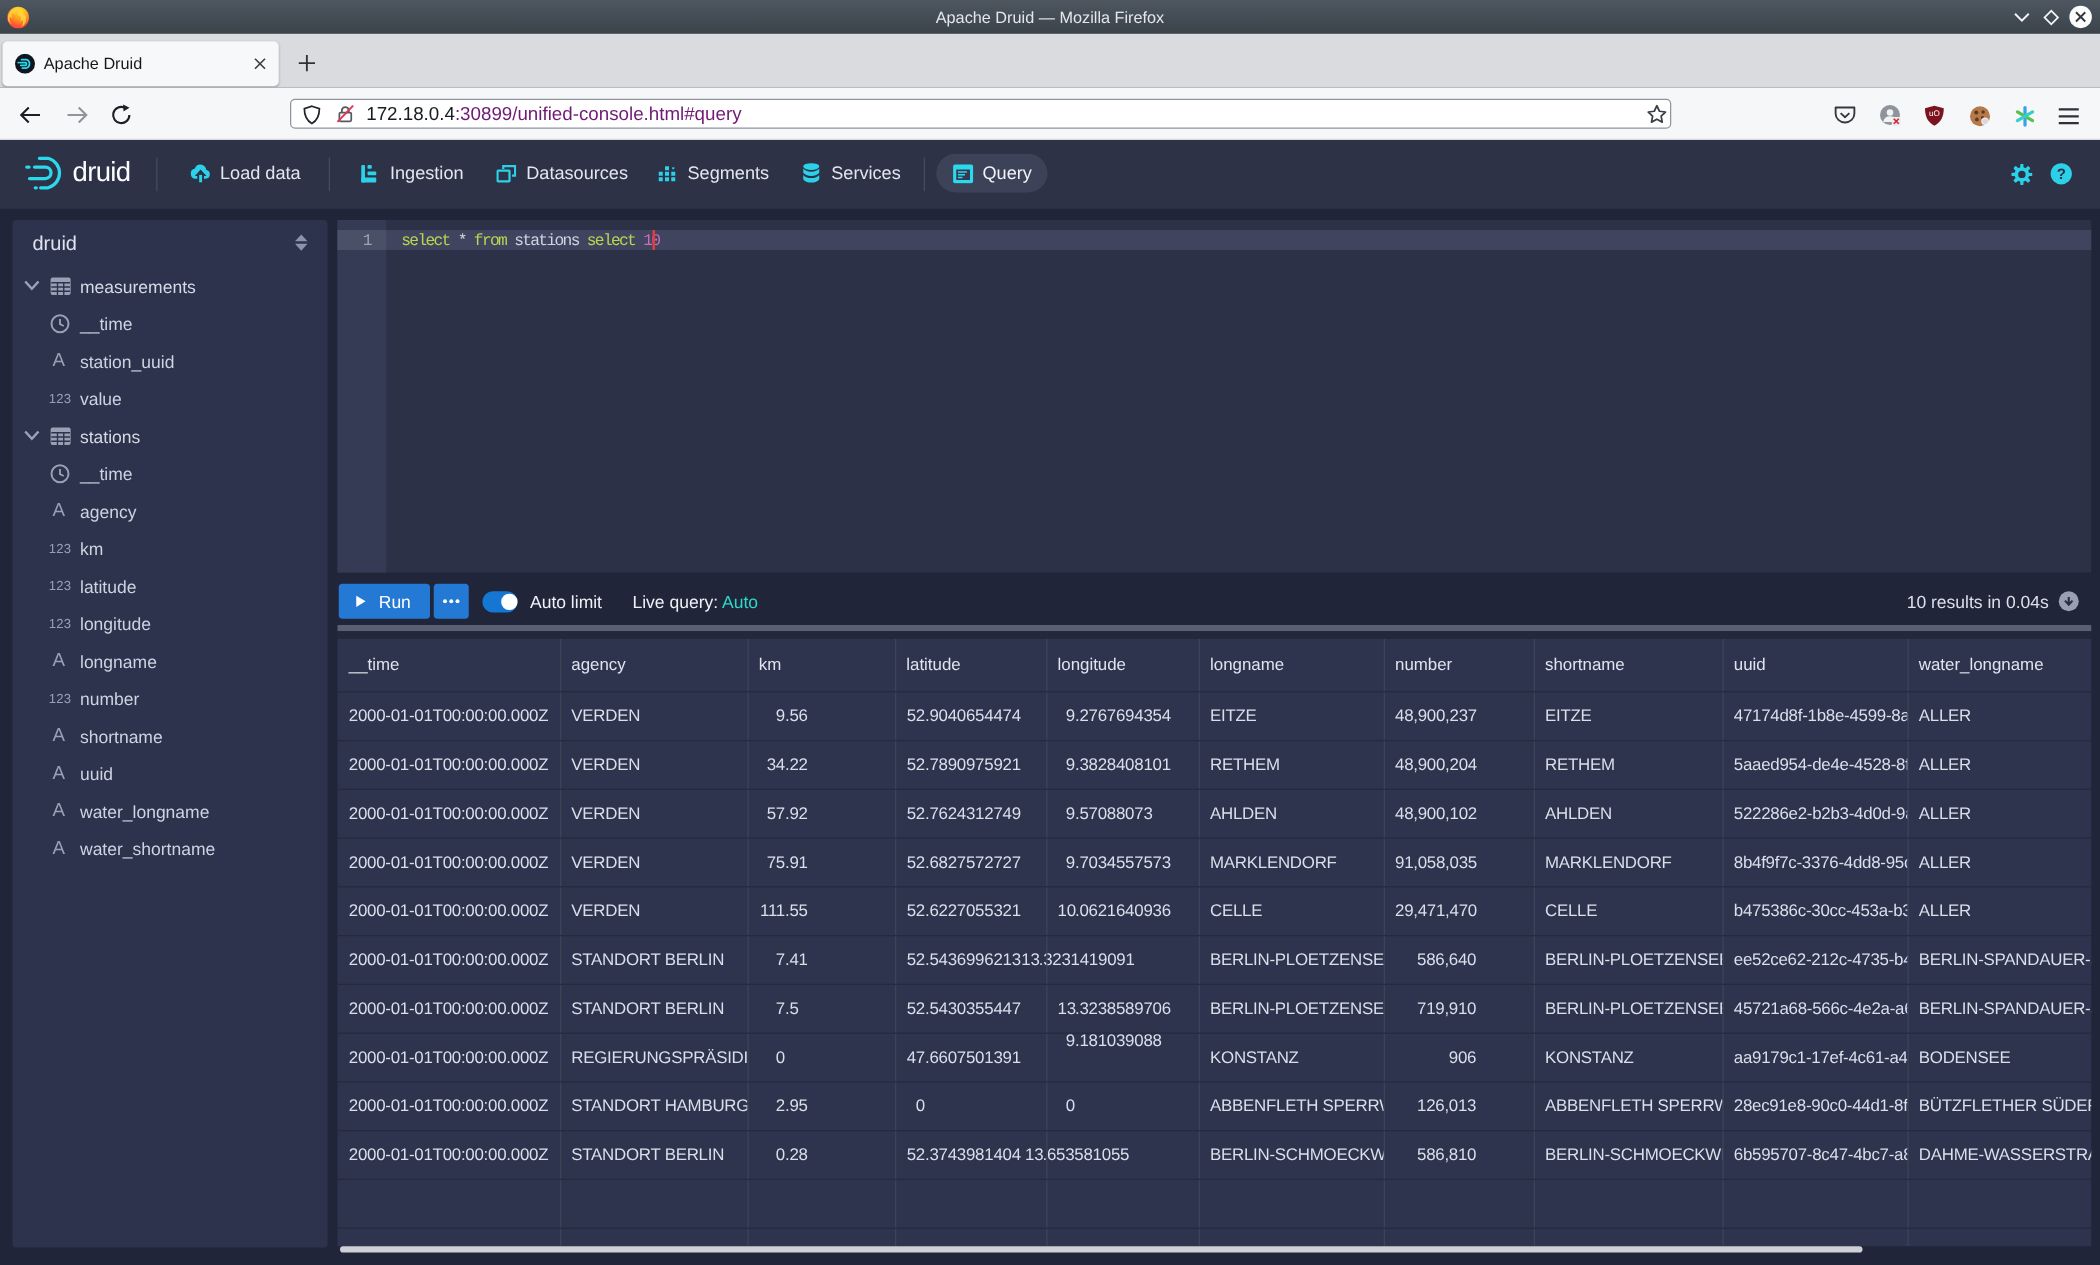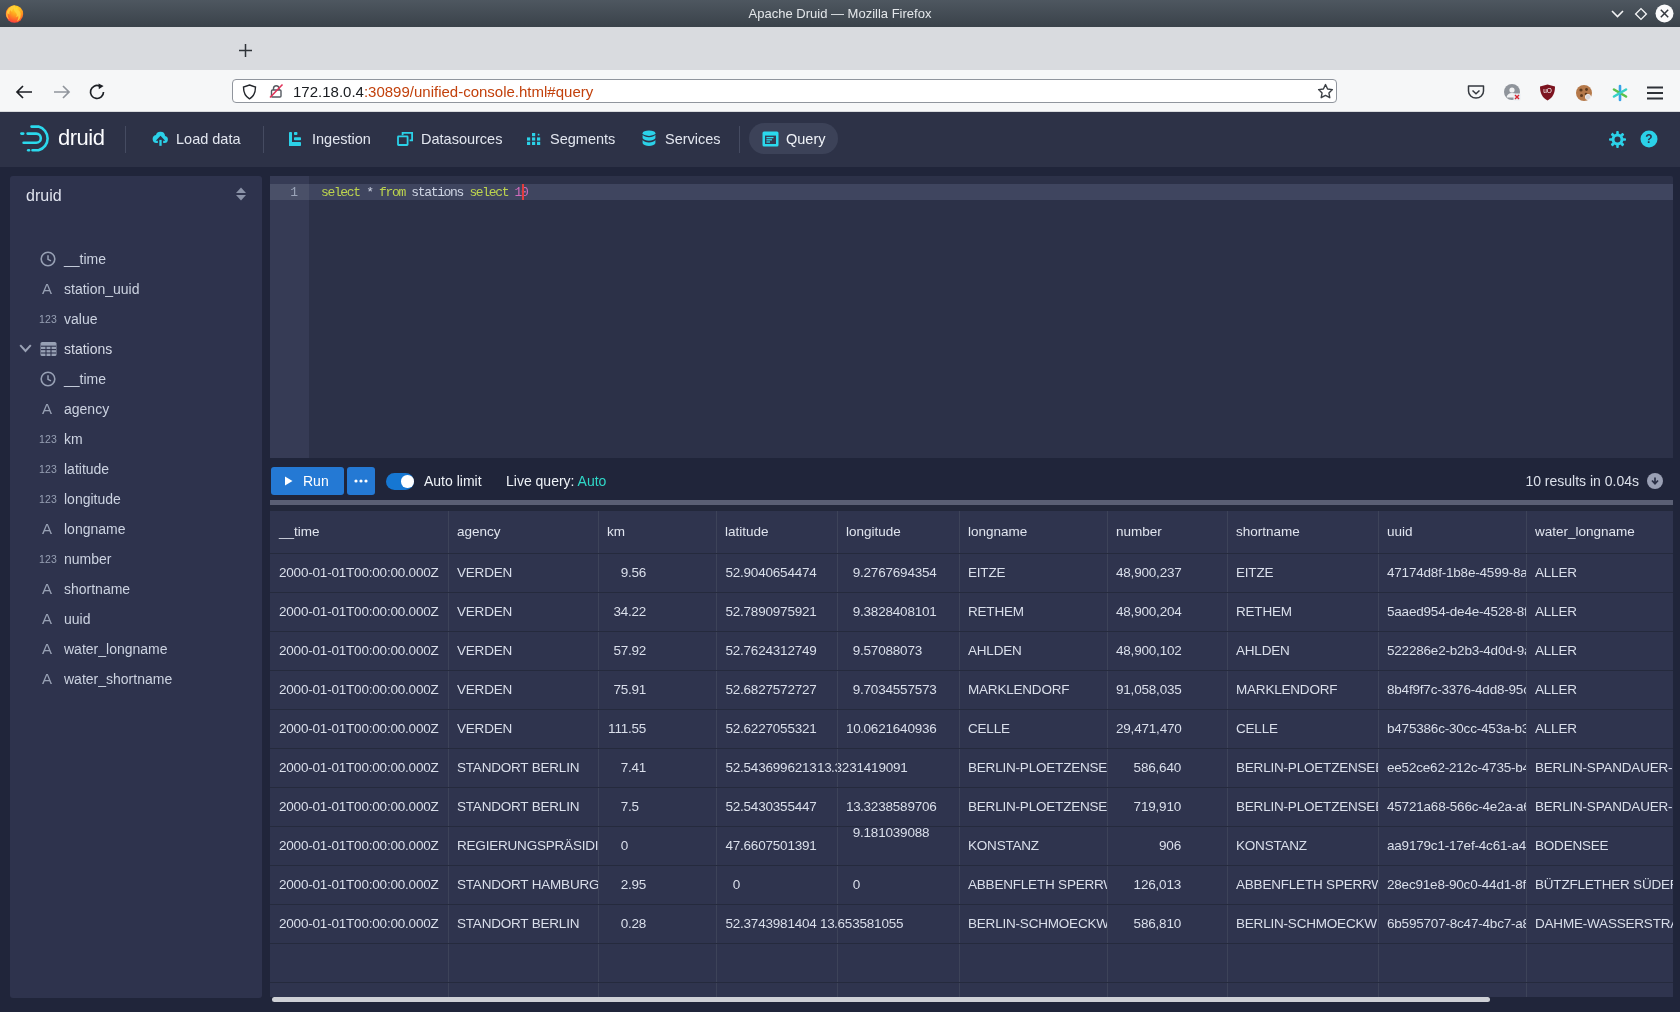--- a/index.html
+++ b/index.html
@@ -65,20 +65,34 @@
  <svg class="a" style="left:1634px;top:7px" width="14" height="14" viewBox="0 0 14 14">
    <rect x="3.2" y="3.2" width="7.6" height="7.6" transform="rotate(45 7 7)" stroke="#f2f3f4" stroke-width="1.4" fill="none"></rect>
  </svg>
  <svg class="a" style="left:1655px;top:4px" width="19" height="19" viewBox="0 0 19 19">
    <circle cx="9.5" cy="9.5" r="9" fill="#fbfbfc"></circle>
    <path d="M5.8 5.8 L13.2 13.2 M13.2 5.8 L5.8 13.2" stroke="#32373e" stroke-width="1.5"></path>
  </svg>
 </div>
 
 <div class="a" id="tabbar">
+ <div class="a" id="tab">
+  <svg class="a" style="left:10px;top:10px" width="16" height="16" viewBox="0 0 16 16">
+    <circle cx="8" cy="8" r="8" fill="#10161f"></circle>
+    <g stroke="#2bd9ed" stroke-width="1.4" fill="none" stroke-linecap="round">
+      <path d="M5.2 4.6 H9.2 A3.6 3.6 0 0 1 9.2 11.4 H5.8"></path>
+      <path d="M4.0 7.0 H8.6 A1.4 1.4 0 0 1 8.6 9.2 H4.6"></path>
+      <path d="M2.6 7.0 H3.0"></path>
+    </g>
+  </svg>
+  <span class="a" style="left:33px;top:0;line-height:36px;font-size:13px;color:#15181d">Apache Druid</span>
+  <svg class="a" style="left:199px;top:11px" width="14" height="14" viewBox="0 0 14 14">
+    <path d="M3 3 L11 11 M11 3 L3 11" stroke="#3a3e45" stroke-width="1.3"></path>
+  </svg>
+ </div>
  <svg class="a" style="left:238px;top:16px" width="15" height="15" viewBox="0 0 15 15">
    <path d="M7.5 1 V14 M1 7.5 H14" stroke="#2f3338" stroke-width="1.5"></path>
  </svg>
 </div>
 
 <div class="a" id="toolbar">
  <svg class="a" style="left:15px;top:14px" width="18" height="16" viewBox="0 0 18 16">
    <path d="M17 8 H2 M8 2 L2 8 L8 14" stroke="#1c1f24" stroke-width="1.7" fill="none"></path>
  </svg>
  <svg class="a" style="left:53px;top:14px" width="18" height="16" viewBox="0 0 18 16">
@@ -90,21 +104,21 @@
  </svg>
  <div class="a" id="urlbar">
   <svg class="a" style="left:9px;top:4px" width="15" height="16" viewBox="0 0 15 16">
     <path d="M7.5 1 L13.5 3 C13.5 8 12.5 12 7.5 14.8 C2.5 12 1.5 8 1.5 3 Z" stroke="#23262b" stroke-width="1.4" fill="none"></path>
   </svg>
   <svg class="a" style="left:35px;top:3px" width="17" height="17" viewBox="0 0 17 17">
     <rect x="3.5" y="7" width="9.5" height="7" rx="1" stroke="#555a61" stroke-width="1.4" fill="none"></rect>
     <path d="M5.5 7 V5 A2.8 2.8 0 0 1 11 5 V7" stroke="#555a61" stroke-width="1.4" fill="none"></path>
     <path d="M2 14.5 L14.5 1.5" stroke="#e2335a" stroke-width="1.6"></path>
   </svg>
-  <span class="a" style="left:60px;top:0;line-height:23px;font-size:15px;color:#191c20">172.18.0.4<span style="color:#c2410c">:30899/unified-console.html#query</span></span>
+  <span class="a" style="left:60px;top:0;line-height:23px;font-size:15px;color:#191c20">172.18.0.4<span style="color:#701a75">:30899/unified-console.html#query</span></span>
   <svg class="a" style="left:1084px;top:3px" width="17" height="17" viewBox="0 0 17 17">
     <path d="M8.5 1.6 L10.6 6 L15.4 6.6 L11.9 9.9 L12.8 14.7 L8.5 12.4 L4.2 14.7 L5.1 9.9 L1.6 6.6 L6.4 6 Z" stroke="#3c4046" stroke-width="1.4" fill="none" stroke-linejoin="round"></path>
   </svg>
  </div>
  <svg class="a" style="left:1467px;top:14px" width="18" height="17" viewBox="0 0 18 17">
    <path d="M1.5 2 H16.5 V7 A7.5 7 0 0 1 1.5 7 Z" stroke="#35393f" stroke-width="1.5" fill="none" stroke-linejoin="round"></path>
    <path d="M5.5 6.5 L9 9.8 L12.5 6.5" stroke="#35393f" stroke-width="1.5" fill="none"></path>
  </svg>
  <svg class="a" style="left:1503px;top:13px" width="18" height="18" viewBox="0 0 18 18">
    <circle cx="9" cy="9" r="8" fill="#8f949b"></circle>
@@ -219,20 +233,36 @@
    <text x="9" y="13" font-size="12" font-weight="bold" fill="#2d3247" text-anchor="middle" font-family="Liberation Sans">?</text>
  </svg>
 </div>
 
 <div class="a" id="sidebar">
 <span class="a" style="left:16px;top:10px;font-size:16px;color:#dfe3ee;line-height:20px">druid</span>
 <svg class="a" style="left:225px;top:11px" width="12" height="14" viewBox="0 0 12 14"> 
       <path d="M6 0.5 L11 6 H1 Z" fill="#8b93a8"></path>
       <path d="M6 13.5 L1 8 H11 Z" fill="#8b93a8"></path>
     </svg>
+<div class="trow" style="top:38px">
+      <svg class="ticon" style="left:9px;top:10px" width="13" height="9" viewBox="0 0 13 9">
+        <path d="M1.2 1.2 L6.5 7 L11.8 1.2" stroke="#9aa2b5" stroke-width="2" fill="none"></path>
+      </svg>
+      <svg class="ticon" style="left:30px;top:7px" width="17" height="16" viewBox="0 0 17 16">
+        <rect x="0.5" y="1" width="16" height="14" rx="1.6" fill="#97a0b4"></rect>
+        <g stroke="#2e334d" stroke-width="1.1">
+          <path d="M1 5.2 H16"></path>
+          <path d="M1 8.6 H16"></path>
+          <path d="M1 12 H16"></path>
+          <path d="M6 5.2 V15"></path>
+          <path d="M11 5.2 V15"></path>
+        </g>
+      </svg>
+      <span class="tlabel" style="color:#d5dae6">measurements</span>
+    </div>
 <div class="trow" style="top:68px">
       <svg class="ticon" style="left:30px;top:7px" width="16" height="16" viewBox="0 0 16 16">
         <circle cx="8" cy="8" r="6.8" stroke="#97a0b4" stroke-width="1.6" fill="none"></circle>
         <path d="M8 4.2 V8.3 L11 9.8" stroke="#97a0b4" stroke-width="1.5" fill="none"></path>
       </svg>
       <span class="tlabel">__time</span>
     </div>
 <div class="trow" style="top:98px">
       <span class="tA">A</span>
       <span class="tlabel">station_uuid</span>

